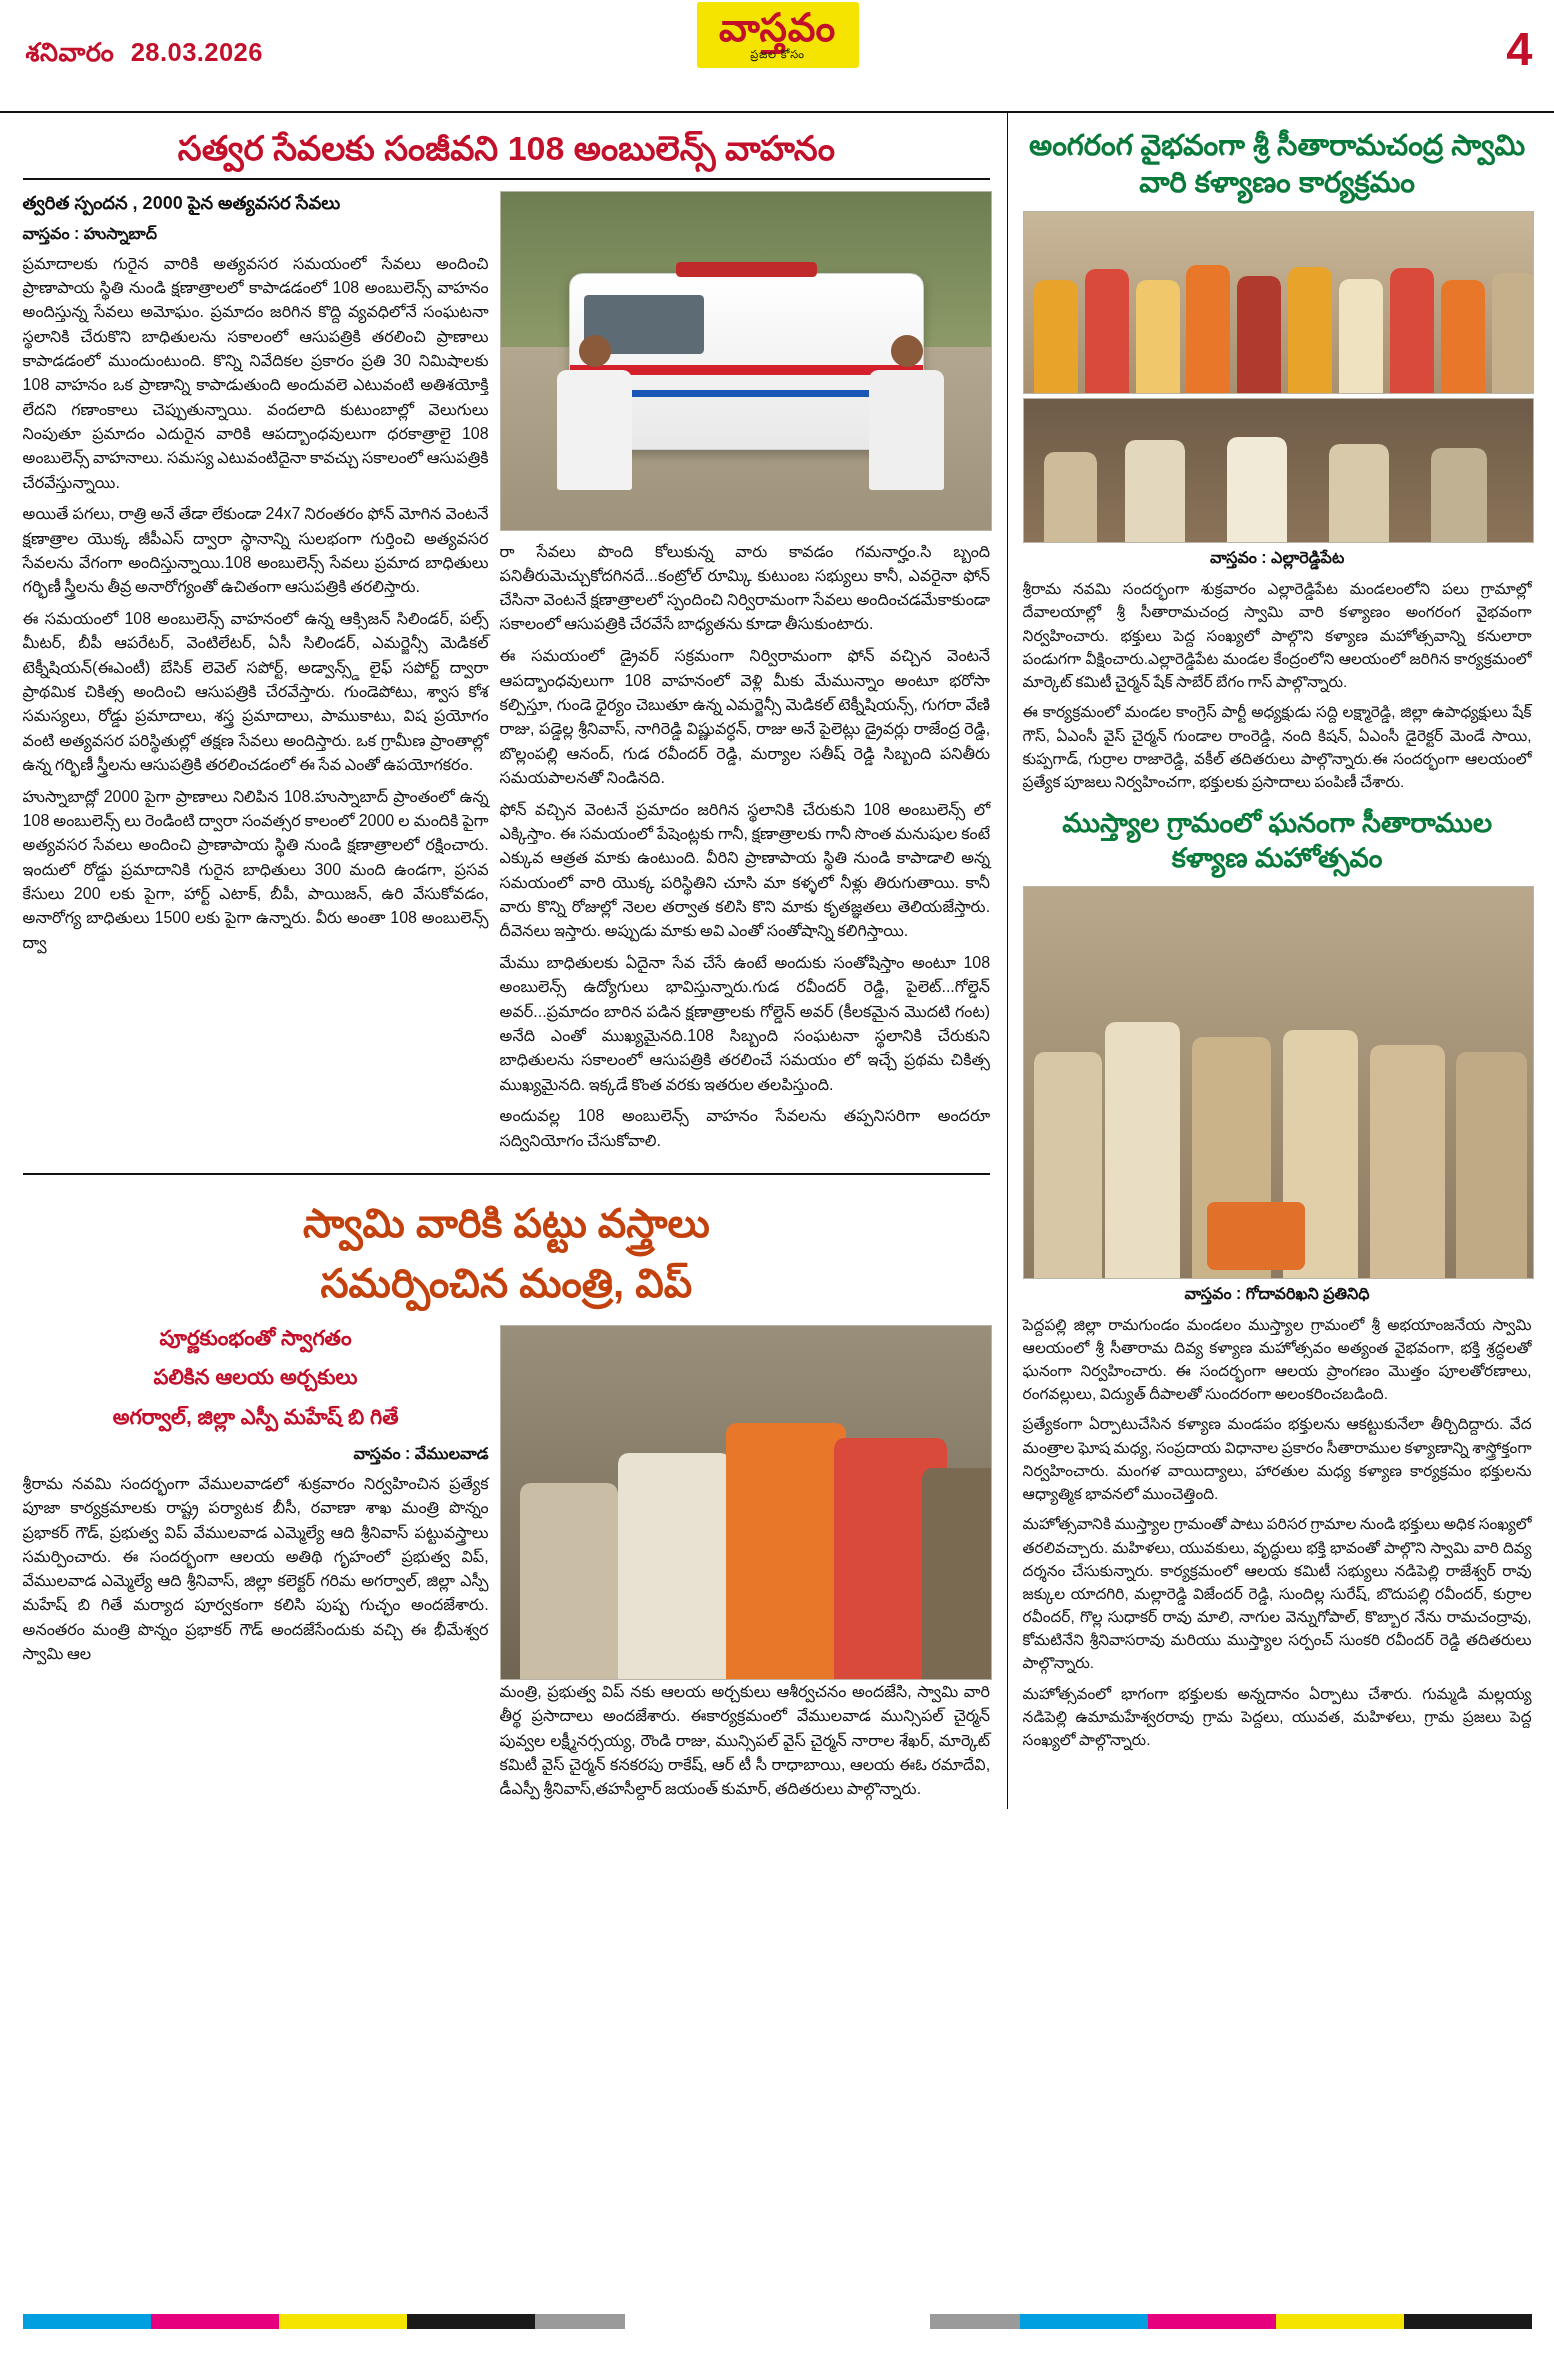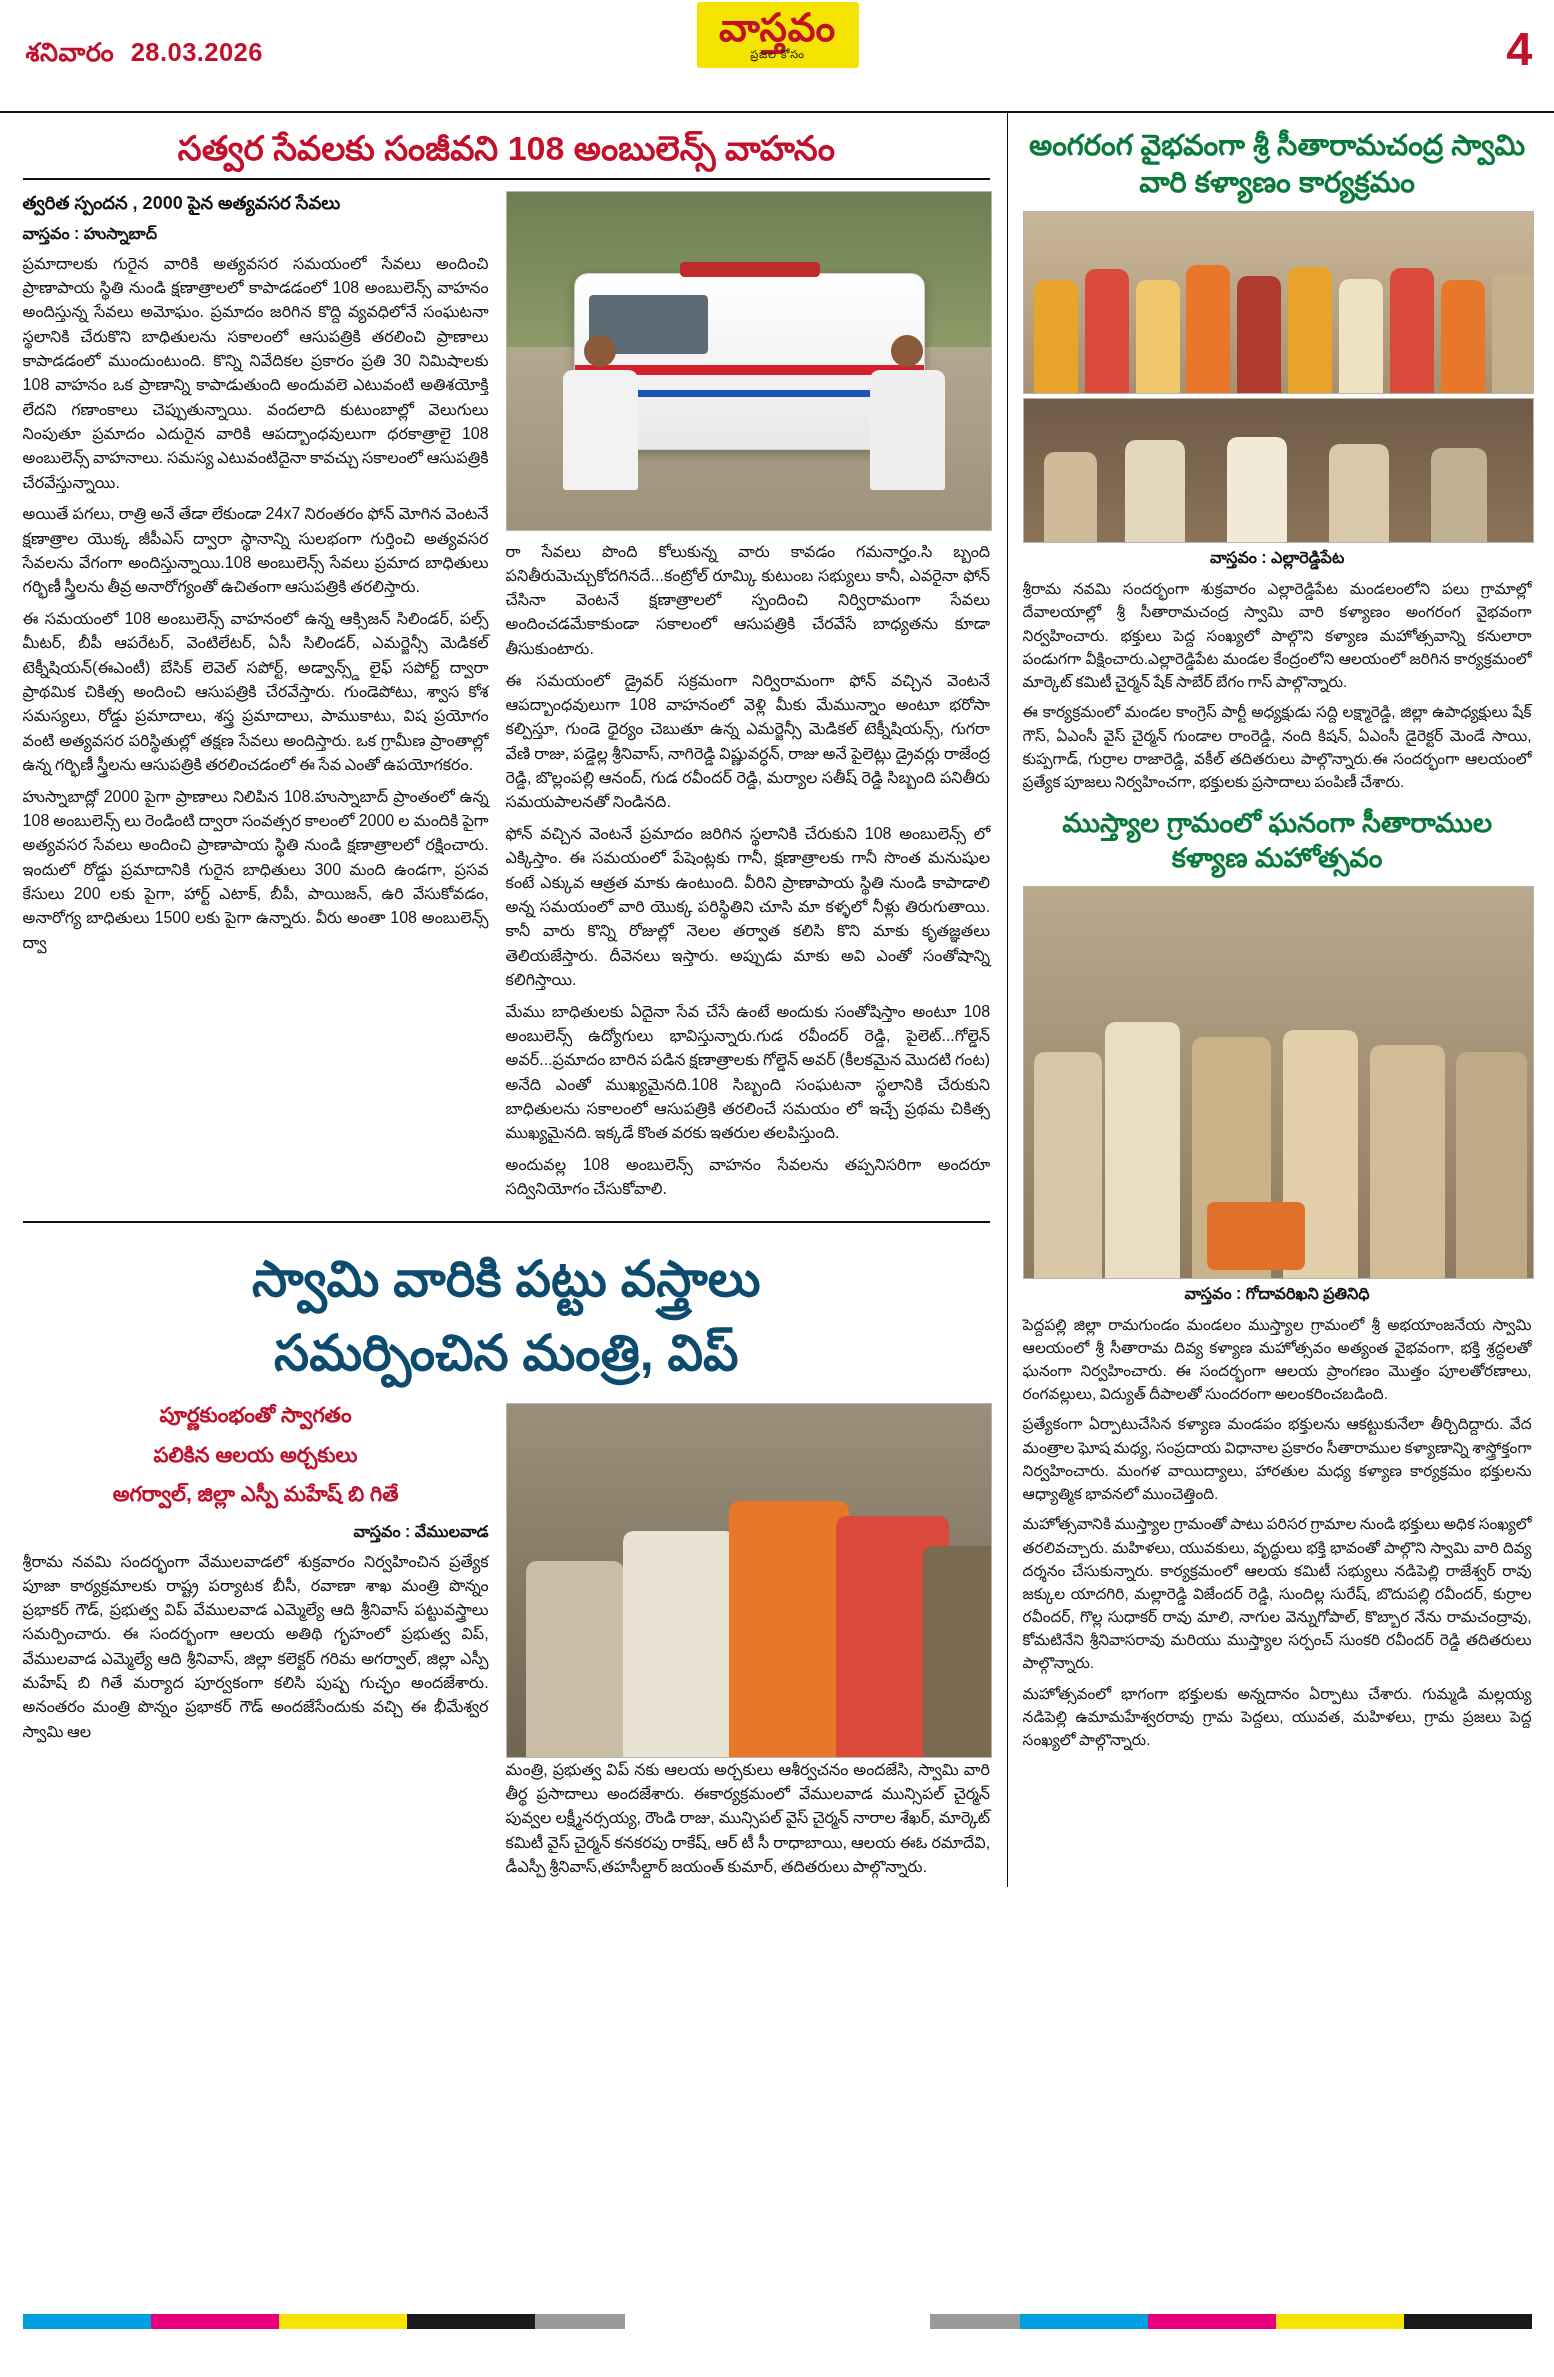--- a/index.html
+++ b/index.html
@@ -112,23 +112,23 @@
     padding-bottom: 9px;
   }
   .subhead-black {
     font-size: 19px;
     font-weight: bold;
     text-align: center;
     margin: 3px 0 10.5px 0;
     line-height: 1.35;
   }
   .headline-blue {
-    color: #0c4a6e;
-    font-weight: bold;
-    font-size: 50px;
+    color: #c2410c;
+    font-weight: bold;
+    font-size: 40px;
     line-height: 1.45;
     text-align: center;
     margin: 19.6px 0 13.5px 0;
   }
   .headline-green {
     color: #0a7a3b;
     font-weight: bold;
     font-size: 29px;
     line-height: 1.3;
     text-align: center;
@@ -139,21 +139,21 @@
     font-weight: bold;
     font-size: 25px;
     line-height: 1.3;
     text-align: center;
     margin: 6px 0 10.5px 0;
   }
 
   
   .cols-2 {
     display: flex;
-    gap: 17px;
+    gap: 11px;
   }
   .col {
     flex: 1;
   }
   p.body {
     font-size: 16px;
     line-height: 1.52;
     text-align: justify;
     margin: 0 0 7.5px 0;
     word-spacing: -0.8px;

